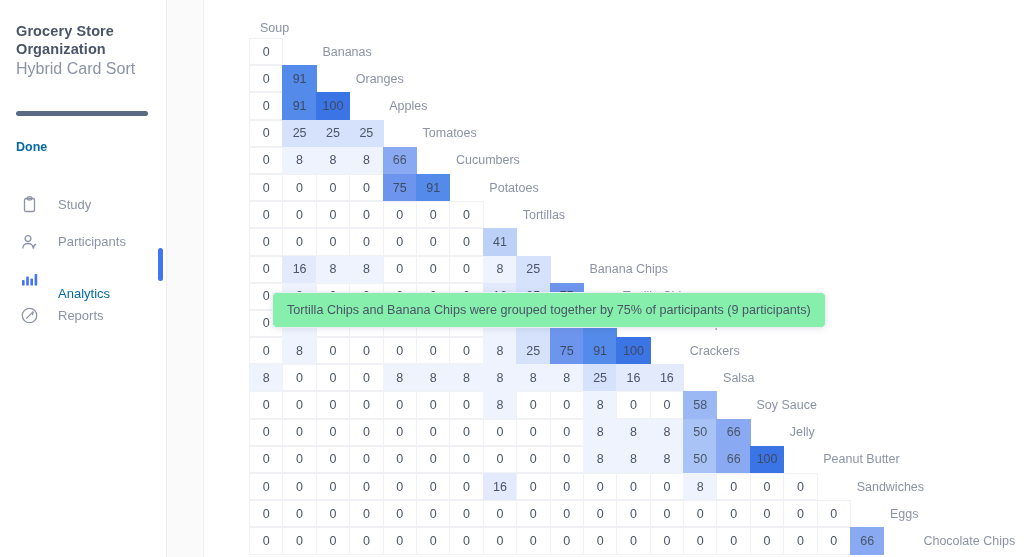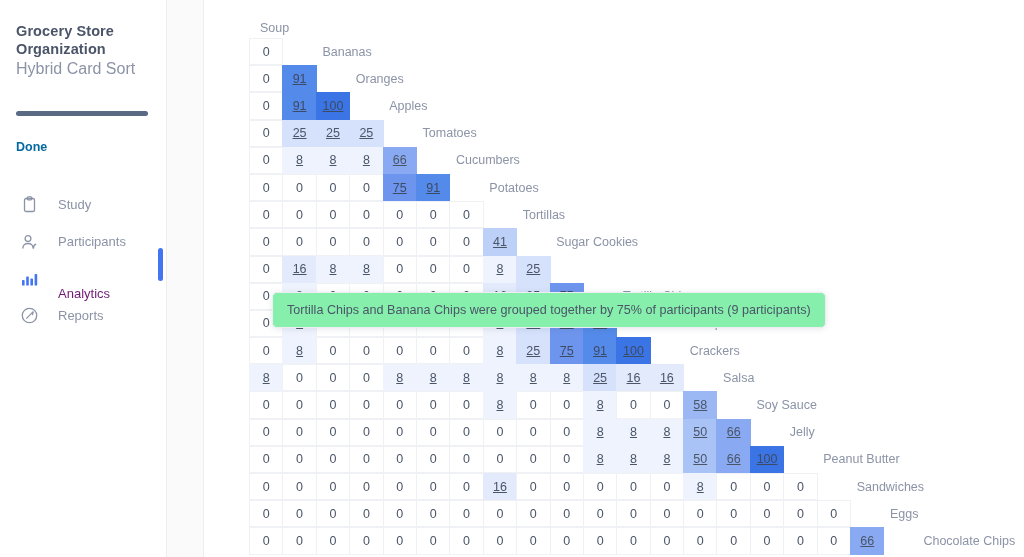--- a/index.html
+++ b/index.html
@@ -58,21 +58,21 @@
     width: 22px; height: 22px;
     display: flex; align-items: center; justify-content: center;
     flex: 0 0 22px;
     color: #8b93a6;
   }
   .nav-label {
     margin-left: 18px;
     font-size: 13px;
     color: #8b93a6;
   }
-  .nav-item.active .nav-label { color: #701a75; margin-top: 29px; }
+  .nav-item.active .nav-label { color: #0369a1; margin-top: 29px; }
   .nav-item.active .nav-icon { color: #4274f4; }
   .active-indicator {
     position: absolute;
     left: 158px;
     top: 248px;
     width: 5px; height: 33px;
     background: #4274f4;
     border-radius: 3px;
     z-index: 5;
   }
@@ -118,21 +118,21 @@
     display: flex;
     align-items: center;
     justify-content: center;
     font-size: 12.5px;
     color: #4a5568;
     border: 1px solid #f0f1f4;
     margin-right: -1px;
     margin-bottom: -1px;
     background: #ffffff;
   }
-  .cell.filled { border-color: transparent; text-decoration: underline; }
+  .cell.filled { border-color: transparent; }
   .row-label {
     display: flex;
     align-items: center;
     font-size: 12.5px;
     color: #8b93a6;
     padding-left: 12px;
     white-space: nowrap;
     margin-left: 28px;
   }
 
@@ -269,32 +269,32 @@
         </div>
         <div class="row">
           <div class="cell">0</div>
           <div class="cell">0</div>
           <div class="cell">0</div>
           <div class="cell">0</div>
           <div class="cell">0</div>
           <div class="cell">0</div>
           <div class="cell">0</div>
           <div class="cell filled" style="background: rgb(189, 208, 248);">41</div>
-          <div class="row-label">Sugar Cookies</div>
         </div>
         <div class="row">
           <div class="cell">0</div>
           <div class="cell filled" style="background: rgb(226, 234, 252);">16</div>
           <div class="cell filled" style="background: rgb(238, 243, 253);">8</div>
           <div class="cell filled" style="background: rgb(238, 243, 253);">8</div>
           <div class="cell">0</div>
           <div class="cell">0</div>
           <div class="cell">0</div>
           <div class="cell filled" style="background: rgb(238, 243, 253);">8</div>
           <div class="cell filled" style="background: rgb(214, 226, 251);">25</div>
+          <div class="row-label">Banana Chips</div>
         </div>
         <div class="row">
           <div class="cell">0</div>
           <div class="cell filled" style="background: rgb(238, 243, 253);">8</div>
           <div class="cell">0</div>
           <div class="cell">0</div>
           <div class="cell">0</div>
           <div class="cell">0</div>
           <div class="cell">0</div>
           <div class="cell filled" style="background: rgb(226, 234, 252);">16</div>

